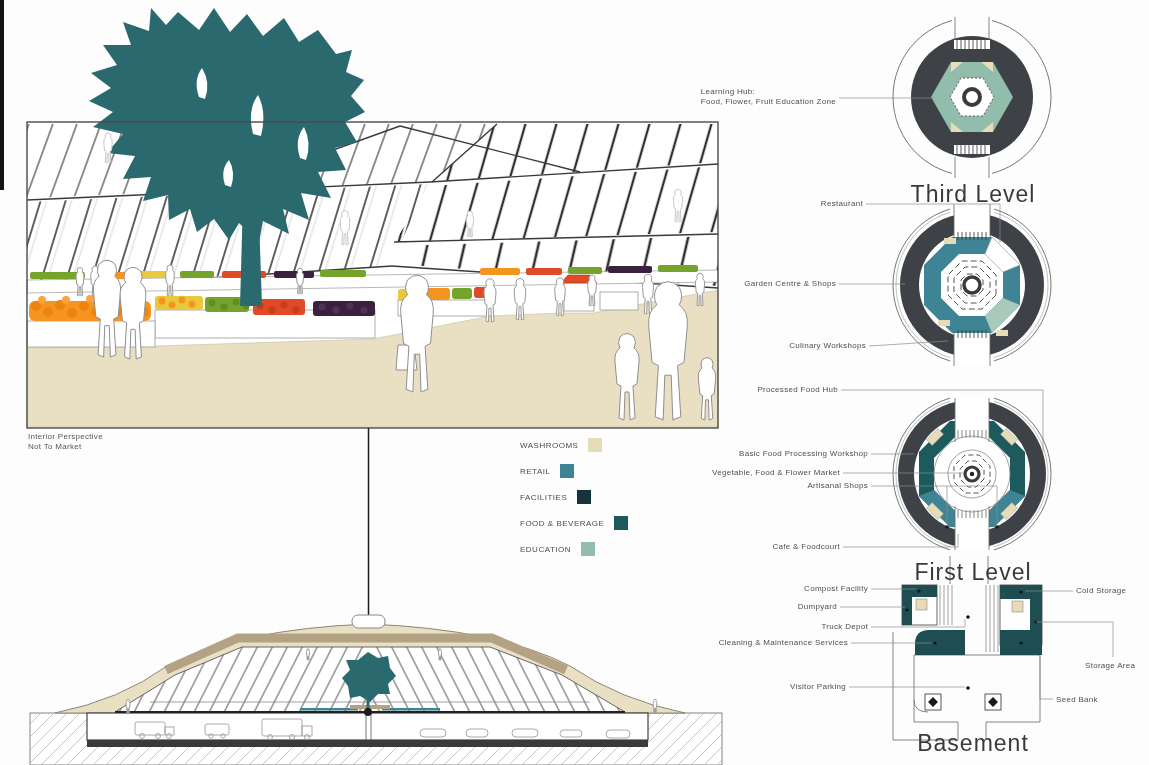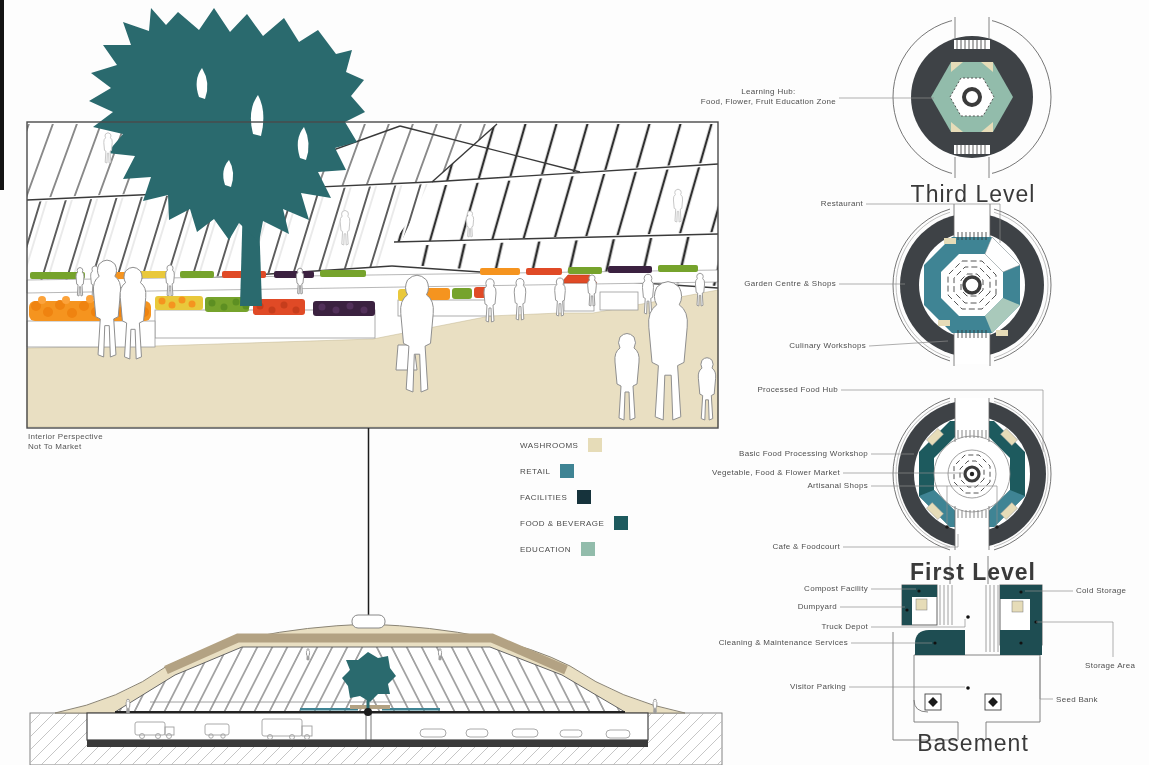--- a/index.html
+++ b/index.html
@@ -2,21 +2,21 @@
 <html><head>
 <meta charset="utf-8">
 <style>
   html,body{margin:0;padding:0;background:#fff;}
   .board{position:relative;width:1149px;height:765px;background:#fdfdfd;overflow:hidden;
          font-family:"Liberation Sans", sans-serif;}
   .edge-strip{position:absolute;left:0;top:0;width:4px;height:190px;background:#141414;}
   svg.art{position:absolute;left:0;top:0;z-index:1;}
   .text-layer{position:absolute;left:0;top:0;width:100%;height:100%;z-index:2;pointer-events:none;}
   .lbl{position:absolute;font-size:8px;line-height:10px;color:#4f4f4f;letter-spacing:.3px;white-space:nowrap;text-align:right;}
-  .lbl.r{text-align:center;}
+  .lbl.r{text-align:left;}
   .plan-title{position:absolute;width:220px;text-align:center;font-size:23px;font-weight:300;
               color:#3a3a3a;letter-spacing:1px;}
   .caption{position:absolute;left:28px;top:432px;font-size:8px;line-height:10px;color:#555;letter-spacing:.3px;}
   .legend{position:absolute;left:520px;top:438px;width:192px;}
   .legend-row{display:flex;justify-content:flex-start;align-items:center;margin-bottom:12px;height:14px;}
   .legend-label{font-size:8px;color:#4b4b4b;letter-spacing:.5px;margin-right:10px;}
   .chip{width:14px;height:14px;display:inline-block;}
 </style>
 </head>
 <body>
@@ -495,21 +495,21 @@
         <span class="legend-label">FOOD &amp; BEVERAGE</span>
         <span class="chip" style="background-color: rgb(29, 90, 94);"></span>
       </div>
       <div class="legend-row">
         <span class="legend-label">EDUCATION</span>
         <span class="chip" style="background-color: rgb(146, 188, 171);"></span>
       </div>
     </div>
 
     <div class="plan-title" style="left:863px;top:181px;">Third Level</div>
-    <div class="plan-title" style="left:863px;top:559px;font-weight:bold;">First Level</div>
+    <div class="plan-title" style="left:863px;top:559px;">First Level</div>
     <div class="plan-title" style="left:863px;top:730px;">Basement</div>
 
     <div class="lbl r" style="right:313px;top:87px;">
       <div>Learning Hub:</div>
       <div>Food, Flower, Fruit Education Zone</div>
     </div>
     <div class="lbl r" style="right:286px;top:199px;margin-left:39px;">Restaurant</div>
     <div class="lbl r" style="right:313px;top:279px;margin-left:20px;">Garden Centre &amp; Shops</div>
     <div class="lbl r" style="right:283px;top:341px;">Culinary Workshops</div>
     <div class="lbl r" style="right:311px;top:385px;">Processed Food Hub</div>

